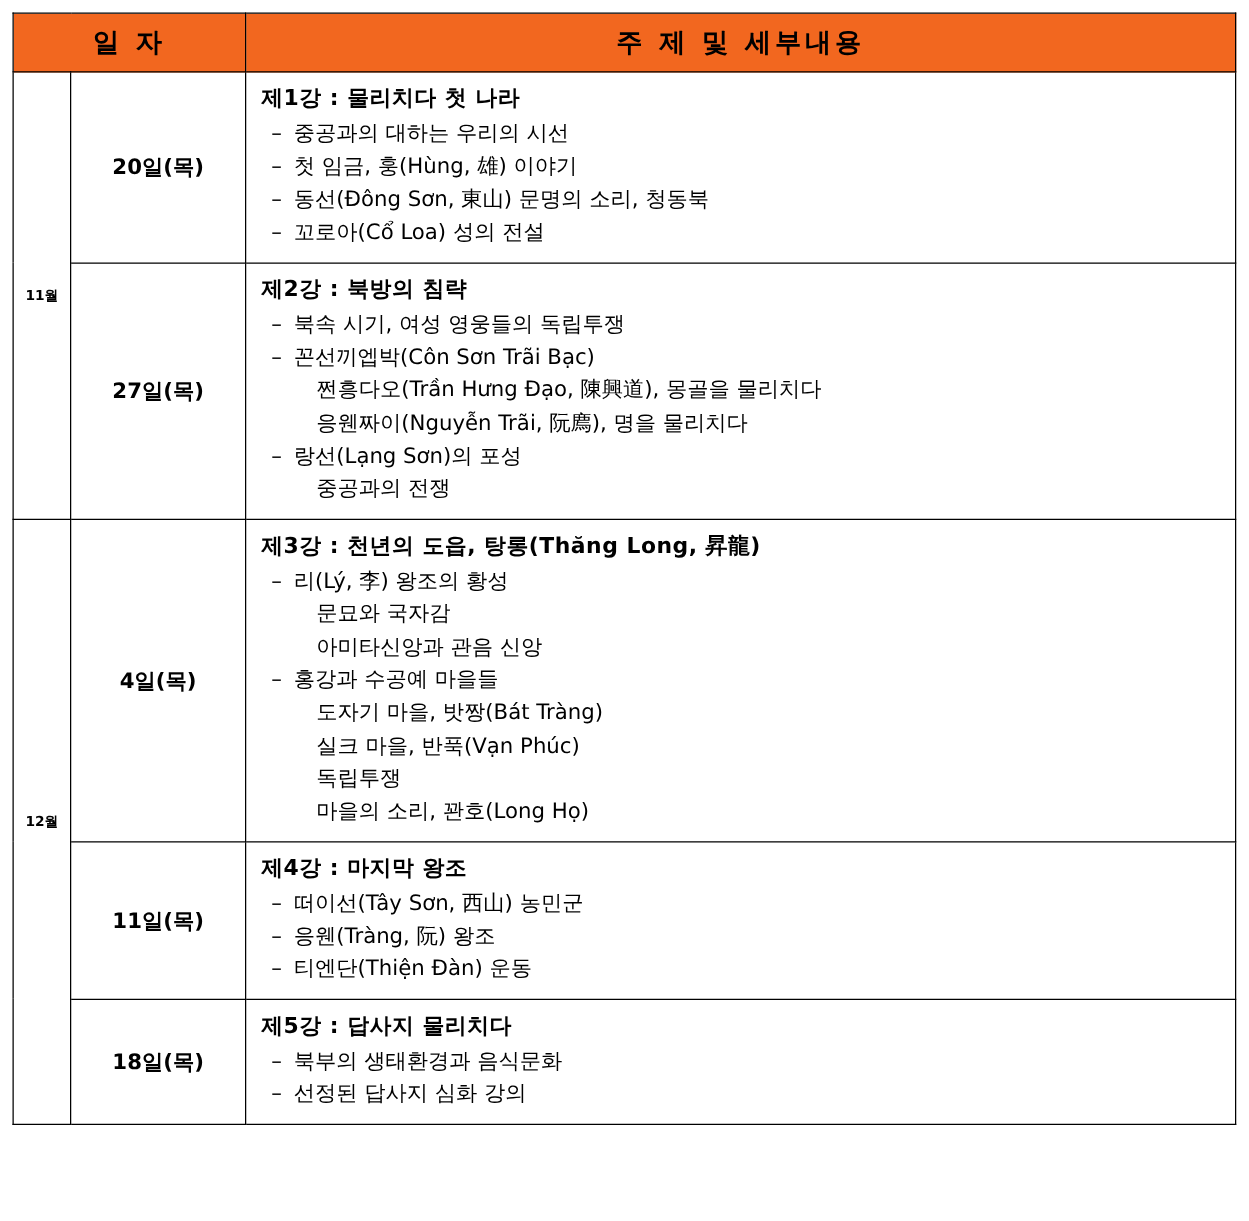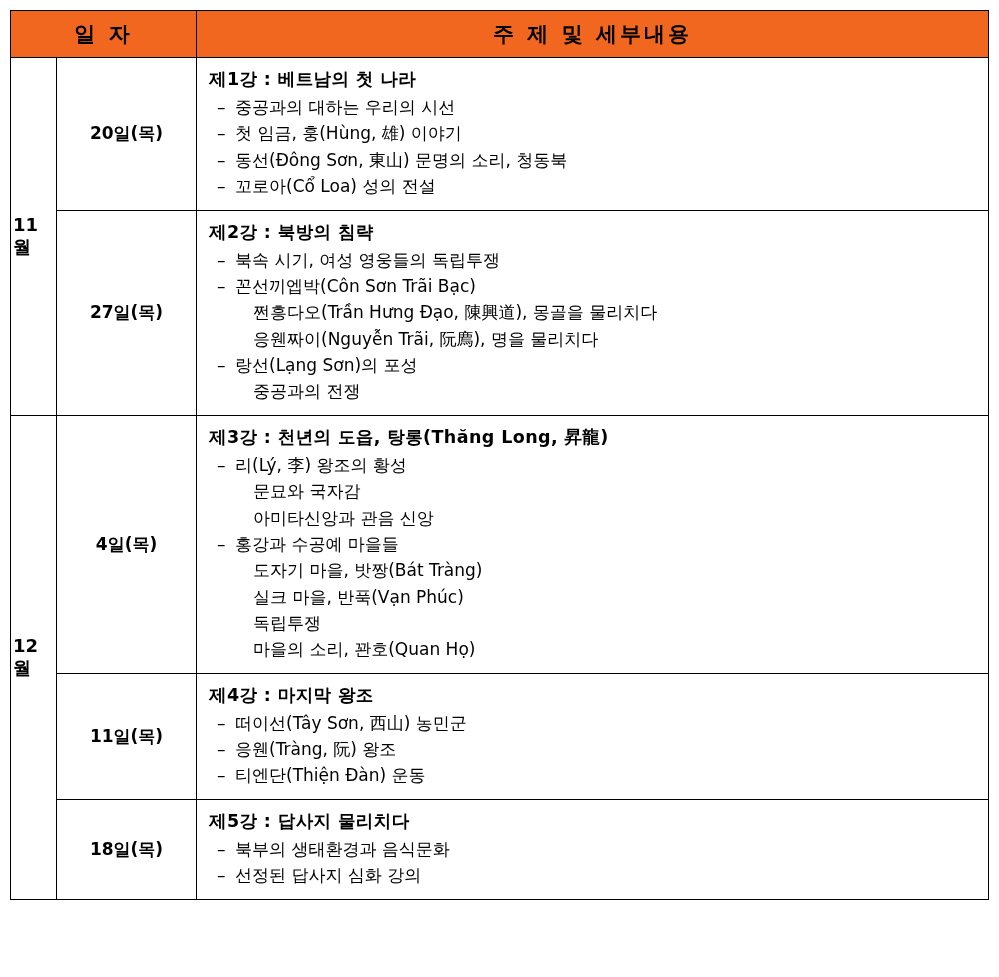--- a/index.html
+++ b/index.html
@@ -36,23 +36,23 @@
     font-weight: bold;
     font-size: 21px;
     letter-spacing: 3px;
     text-align: center;
     height: 46px;
     padding: 0;
   }
   
   .month-cell {
     width: 46px;
-    text-align: left;
+    text-align: center;
     font-weight: bold;
-    font-size: 18px;
+    font-size: 11px;
     padding: 0 2px;
   }
   
   .date-cell {
     width: 140px;
     text-align: center;
     font-weight: bold;
     font-size: 17px;
     padding: 0 4px;
     margin-top: 40px;
@@ -105,21 +105,21 @@
       <tr>
         <th class="hdr-cell" colspan="2">일 자</th>
         <th class="hdr-cell">주 제 및 세부내용</th>
       </tr>
     </thead>
     <tbody>
         <tr>
           <td class="month-cell" rowspan="2">11월</td>
           <td class="date-cell">20일(목)</td>
           <td class="content-cell">
-            <div class="lec-title">제1강 : 베트남의 첫 나라</div>
+            <div class="lec-title">제1강 : 물리치다 첫 나라</div>
             <ul class="bullets">
               <li class="dash">중공과의 대하는 우리의 시선</li>
               <li class="dash">첫 임금, 훙(Hùng, 雄) 이야기</li>
               <li class="dash">동선(Đông Sơn, 東山) 문명의 소리, 청동북</li>
               <li class="dash">꼬로아(Cổ Loa) 성의 전설</li>
             </ul>
           </td>
         </tr>
         <tr>
           <td class="date-cell">27일(목)</td>
@@ -141,21 +141,21 @@
           <td class="content-cell">
             <div class="lec-title">제3강 : 천년의 도읍, 탕롱(Thăng Long, 昇龍)</div>
             <ul class="bullets">
               <li class="dash">리(Lý, 李) 왕조의 황성</li>
               <li class="cont">문묘와 국자감</li>
               <li class="cont">아미타신앙과 관음 신앙</li>
               <li class="dash">홍강과 수공예 마을들</li>
               <li class="cont">도자기 마을, 밧짱(Bát Tràng)</li>
               <li class="cont">실크 마을, 반푹(Vạn Phúc)</li>
               <li class="cont">독립투쟁</li>
-              <li class="cont">마을의 소리, 꽌호(Quan Họ)</li>
+              <li class="cont">마을의 소리, 꽌호(Long Họ)</li>
             </ul>
           </td>
         </tr>
         <tr>
           <td class="date-cell">11일(목)</td>
           <td class="content-cell">
             <div class="lec-title">제4강 : 마지막 왕조</div>
             <ul class="bullets">
               <li class="dash">떠이선(Tây Sơn, 西山) 농민군</li>
               <li class="dash">응웬(Tràng, 阮) 왕조</li>

